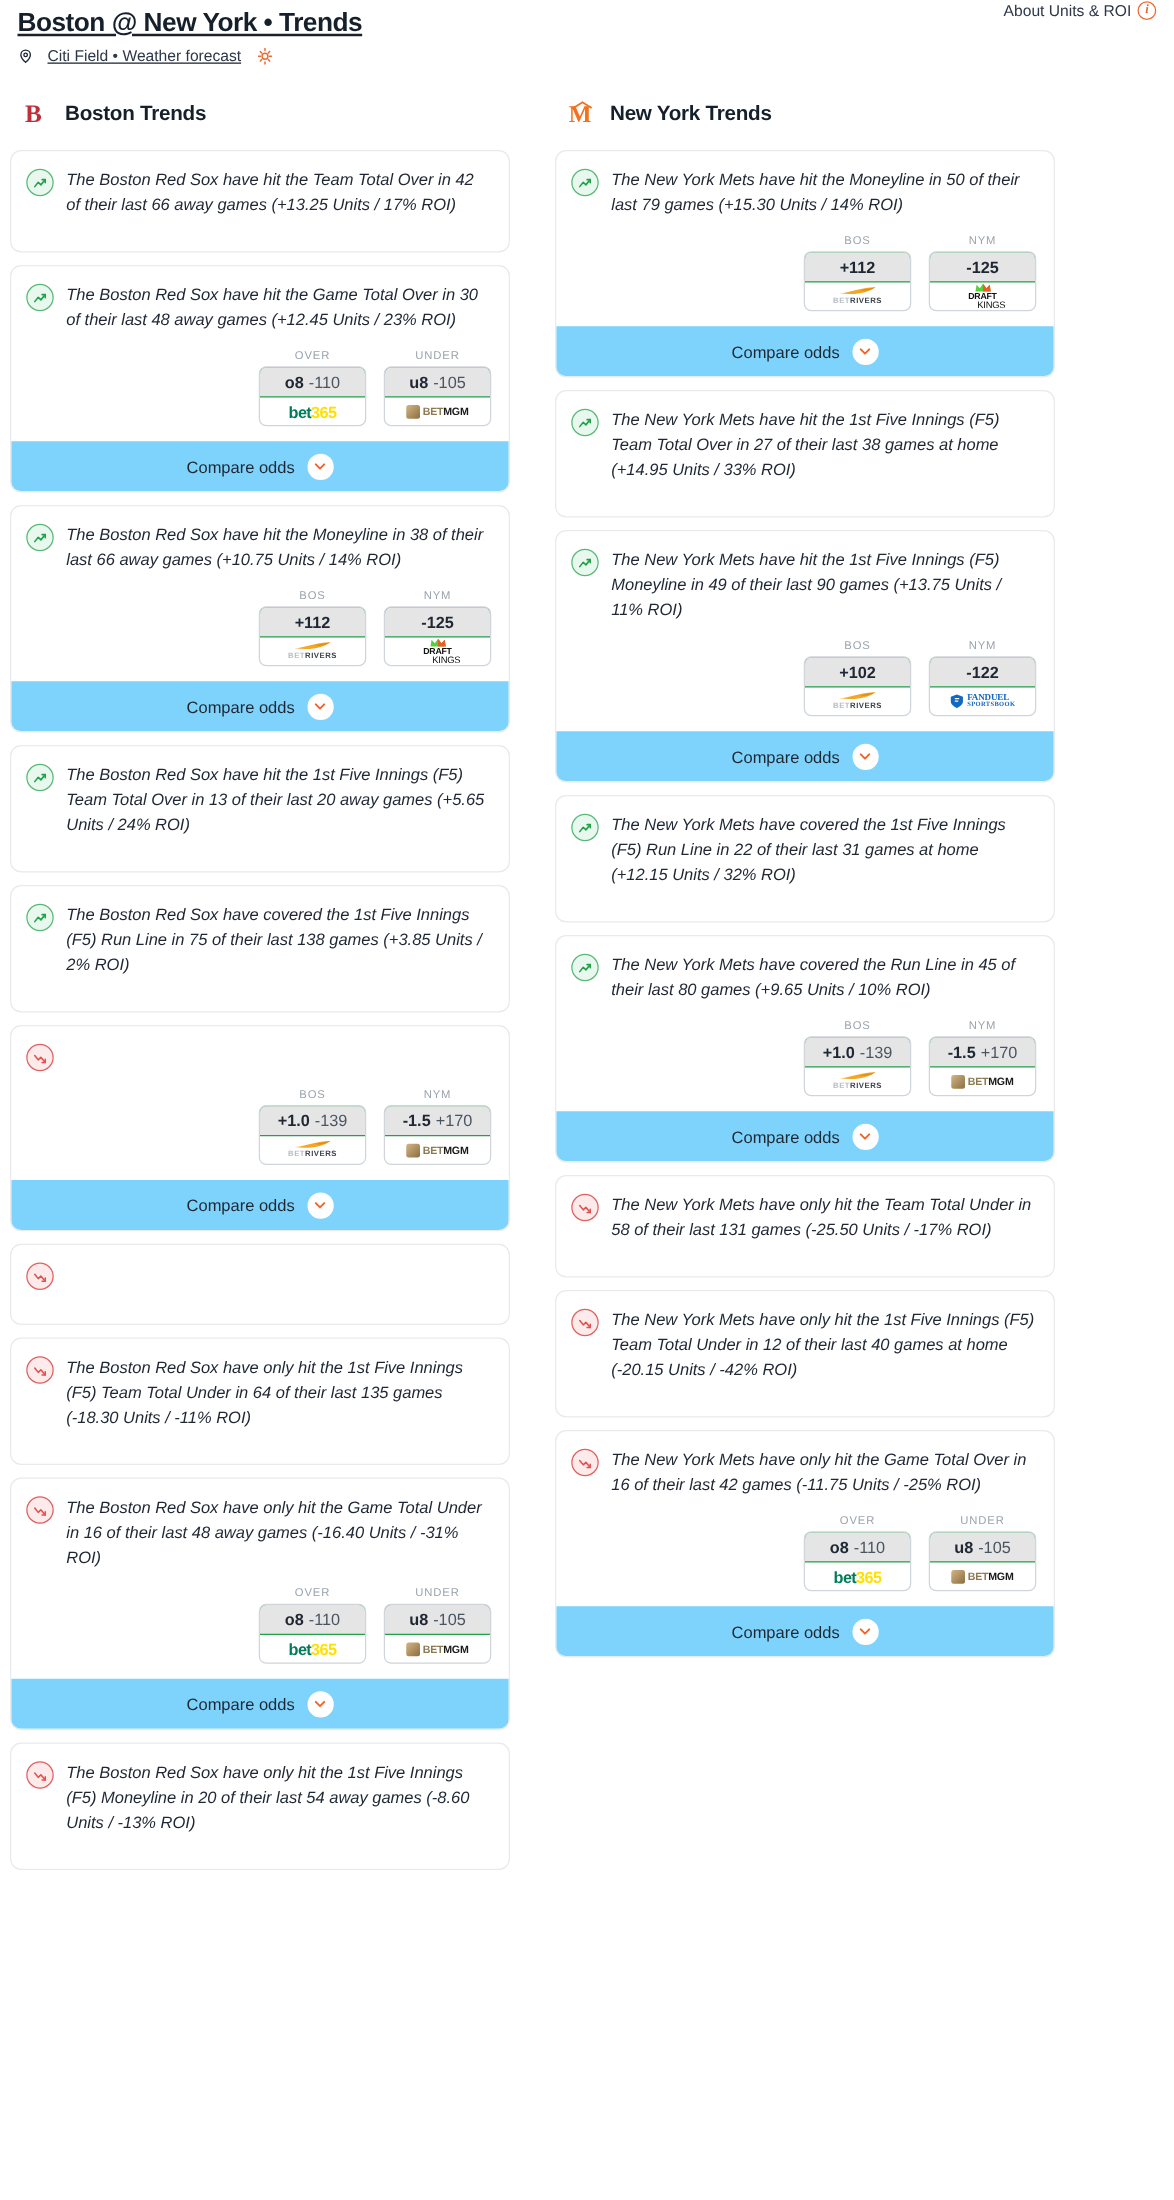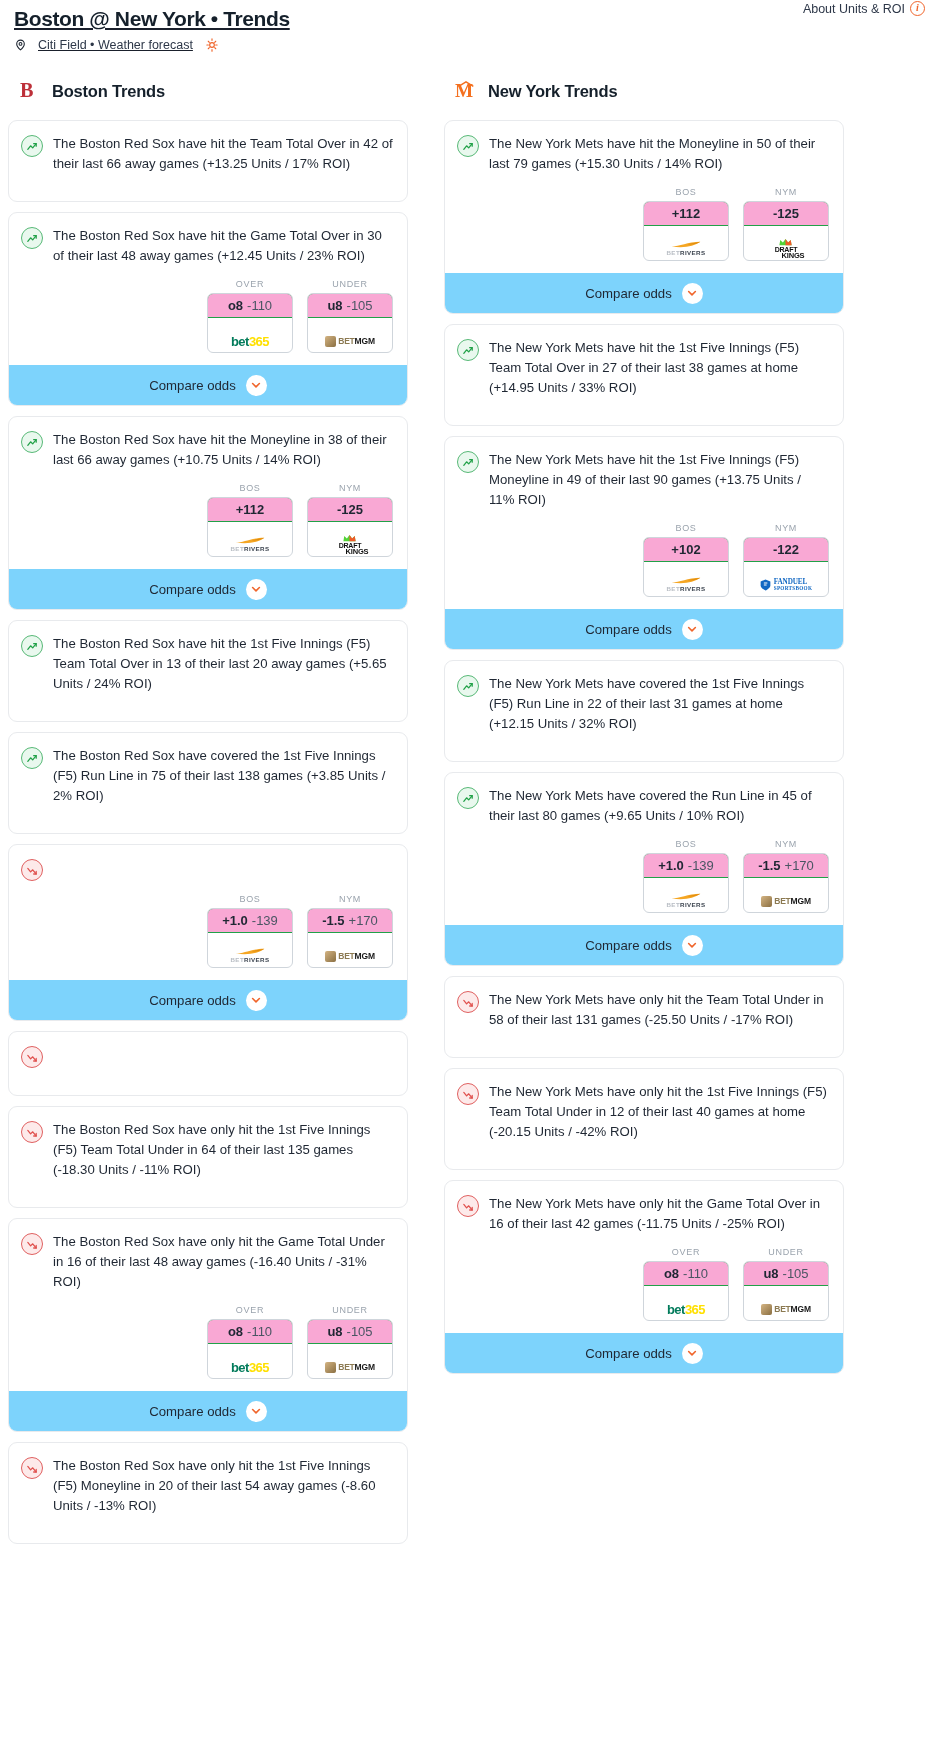--- a/index.html
+++ b/index.html
@@ -74,21 +74,21 @@
   .col-head .title { font-size: 16.5px; font-weight: 700; color: #15202b; letter-spacing: -0.2px; }
 
   
   .card {
     border: 1px solid #e8eaed;
     border-radius: 9px;
     background: #fff;
     margin-bottom: 10px;
     overflow: hidden;
   }
-  .card-body { padding: 13px 14px 13px 12px; display: flex; gap: 10px; align-items: flex-start; }
+  .card-body { padding: 13px 14px 13px 12px; display: flex; gap: 10px; align-items: flex-start; font-style: italic; }
   .trend-icon {
     flex: 0 0 22px;
     width: 22px; height: 22px;
     border-radius: 50%;
     display: flex; align-items: center; justify-content: center;
     margin-top: 1px;
   }
   .trend-icon.up { background: #e9f8ee; border: 1px solid #58b977; }
   .trend-icon.down { background: #fdeaea; border: 1px solid #e06060; }
   .trend-text {
@@ -116,28 +116,28 @@
   }
   .odds-box {
     border: 1px solid #cfd5db;
     border-radius: 6px;
     overflow: hidden;
     background: #fff;
   }
   .odds-value {
     border: 1px solid #21a148;
     border-radius: 6px 6px 0 0;
-    margin: -1px -1px 12px -1px;
+    margin: -1px -1px 0 -1px;
     height: 25px;
     display: flex; align-items: center; justify-content: center;
     gap: 4px;
     font-size: 13px;
     font-weight: 700;
     color: #1f2733;
-    background: #f9a8d4;
+    background: #e5e5e5;
   }
   .odds-value .sfx { font-weight: 400; color: #4a5563; }
   .book-cell {
     height: 22px;
     display: flex; align-items: center; justify-content: center;
   }
 
   
   .bk-bet365 { font-size: 13px; font-weight: 800; letter-spacing: -0.5px; line-height: 1; }
   .bk-bet365 .g { color: #027b5b; }
@@ -151,21 +151,21 @@
   .bk-betmgm .txt { font-size: 8.5px; letter-spacing: -0.2px; line-height:1; }
   .bk-betmgm .txt .b1 { color: #8c7a52; font-weight: 600; }
   .bk-betmgm .txt .b2 { color: #1a1a1a; font-weight: 800; }
   .bk-rivers { display: flex; flex-direction: column; align-items: center; line-height: 1; }
   .bk-rivers .swoosh { width: 34px; height: 8px; }
   .bk-rivers .txt { font-size: 6.2px; font-weight: 800; letter-spacing: 0.4px; color: #3d4550; margin-top: 1px; }
   .bk-rivers .txt .o { color: #b8bdc4; }
   .bk-dk { display: flex; flex-direction: column; align-items: center; line-height: 1; }
   .bk-dk .crown { width: 15px; height: 7px; }
   .bk-dk .t1 { font-size: 7px; font-weight: 800; color: #111; letter-spacing: -0.2px; }
-  .bk-dk .t2 { font-size: 7.5px; font-weight: 700; color: #111; letter-spacing: -0.2px; margin-top:-1px;padding-left:14px; }
+  .bk-dk .t2 { font-size: 7.5px; font-weight: 400; color: #111; letter-spacing: -0.2px; margin-top:-1px;padding-left:14px; }
   .bk-fd { display: flex; align-items: center; gap: 3px; font-family: Liberation Serif, serif; }
   .bk-fd .shield { width: 11px; height: 12px; }
   .bk-fd .txt { display:flex; flex-direction:column; line-height:1; }
   .bk-fd .txt .a { font-size: 7.2px; font-weight: 800; color: #1268c3; letter-spacing: -0.1px; }
   .bk-fd .txt .b { font-size: 5.2px; font-weight: 700; color: #1268c3; letter-spacing: 0.3px; }
 
   
   .compare {
     background: #7dd3fc;
     height: 40px;

